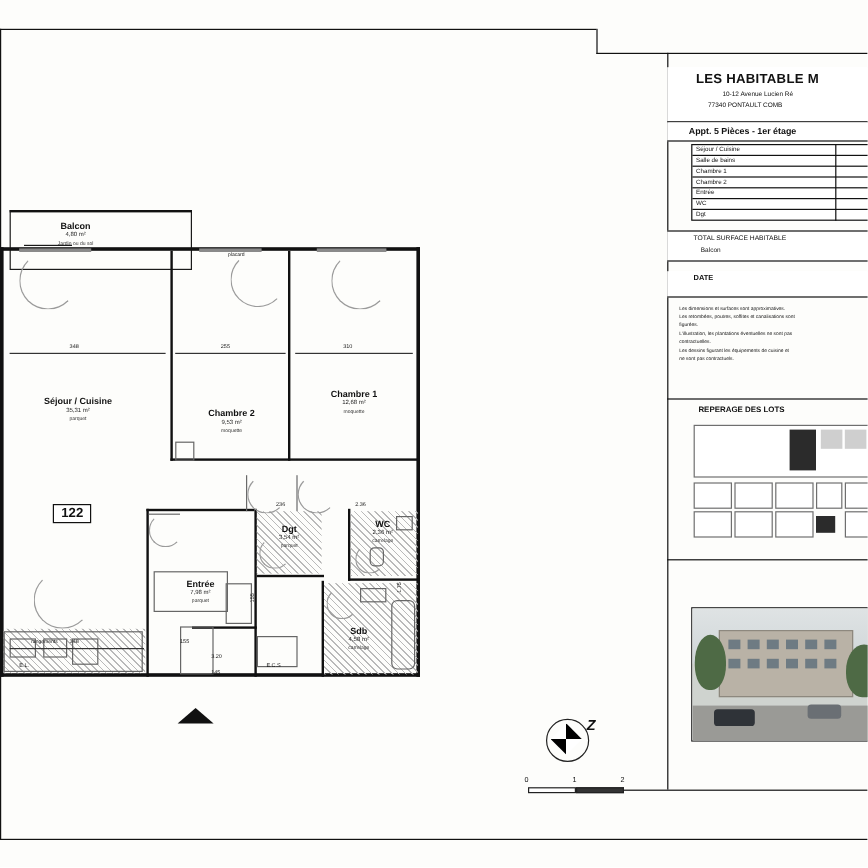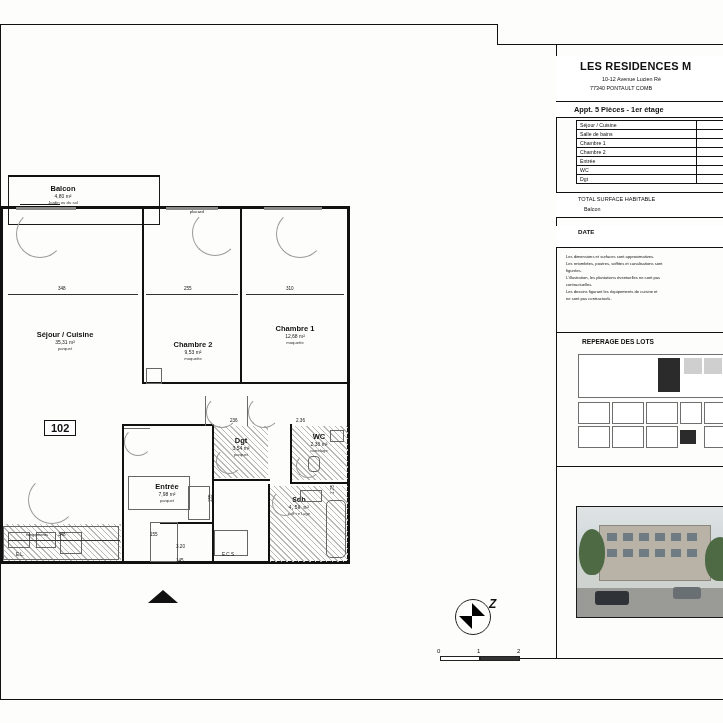--- a/index.html
+++ b/index.html
@@ -143,29 +143,29 @@
     <div class="room-label" style="left:294px;top:408px;width:50px;">
       <div class="room-name">WC</div>
       <div class="room-area">2,36 m²</div>
       <div class="room-sub">carrelage</div>
     </div>
     <div class="room-label" style="left:132px;top:458px;width:70px;">
       <div class="room-name">Entrée</div>
       <div class="room-area">7,98 m²</div>
       <div class="room-sub">parquet</div>
     </div>
-    <div class="room-label" style="left:272px;top:472px;width:54px;font-family:Liberation Mono, monospace;">
+    <div class="room-label" style="left:272px;top:497px;width:54px;">
       <div class="room-name">Sdb</div>
       <div class="room-area">4,58 m²</div>
       <div class="room-sub">carrelage</div>
     </div>
 
     <div class="boxthin" style="left:128px;top:452px;width:62px;height:34px;"></div>
 
-    <div class="lotnum" style="left:44px;top:396px;">102</div>
+    <div class="lotnum" style="left:44px;top:396px;">122</div>
 
     <div class="ln h grey" style="left:16px;top:183px;width:60px;height:3px;"></div>
     <div class="ln h grey" style="left:166px;top:183px;width:52px;height:3px;"></div>
     <div class="ln h grey" style="left:264px;top:183px;width:58px;height:3px;"></div>
 
     <div class="door-arc" style="left:16px;top:186px;width:46px;height:46px;"></div>
     <div class="door-arc" style="left:192px;top:186px;width:44px;height:44px;"></div>
     <div class="door-arc" style="left:276px;top:186px;width:46px;height:46px;"></div>
     <div class="door-arc" style="left:28px;top:452px;width:46px;height:46px;"></div>
     <div class="door-arc" style="left:206px;top:372px;width:30px;height:30px;"></div>
@@ -229,21 +229,21 @@
       <div class="sb" style="left:46px;width:40px;background:#333;"></div>
       <div class="lbl" style="left:3px;">0</div>
       <div class="lbl" style="left:43px;">1</div>
       <div class="lbl" style="left:83px;">2</div>
     </div>
   </div>
 
   <div id="right">
 
     <div class="panel" style="top:12px;width:180px;height:46px;border-width:0 0 1px 0;">
-      <div class="txt tb-title" style="left:24px;top:4px;">LES RESIDENCES M</div>
+      <div class="txt tb-title" style="left:24px;top:4px;">LES HABITABLE M</div>
       <div class="txt tb-sub" style="left:46px;top:20px;">10-12 Avenue Lucien Ré</div>
       <div class="txt tb-sub" style="left:34px;top:29px;">77340 PONTAULT COMB</div>
     </div>
 
     <div class="panel" style="top:58px;width:180px;height:16px;border-width:0 0 1px 0;">
       <div class="txt" style="left:18px;top:3px;font-size:7.4px;font-weight:bold;">Appt. 5 Pièces - 1er étage</div>
     </div>
 
     <div class="panel" style="top:76px;left:20px;width:160px;height:64px;border-width:1px;">
       <div class="tb-row">Séjour / Cuisine</div>

